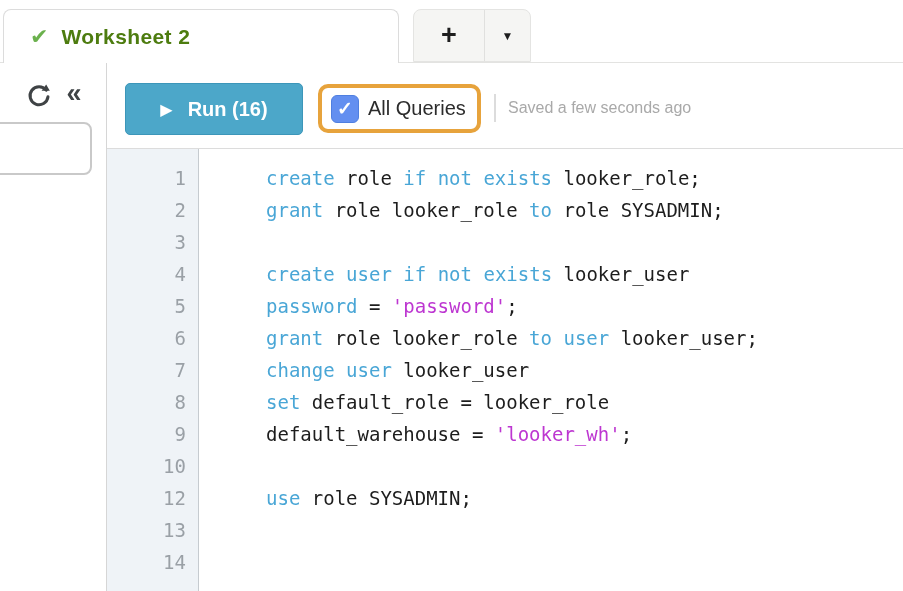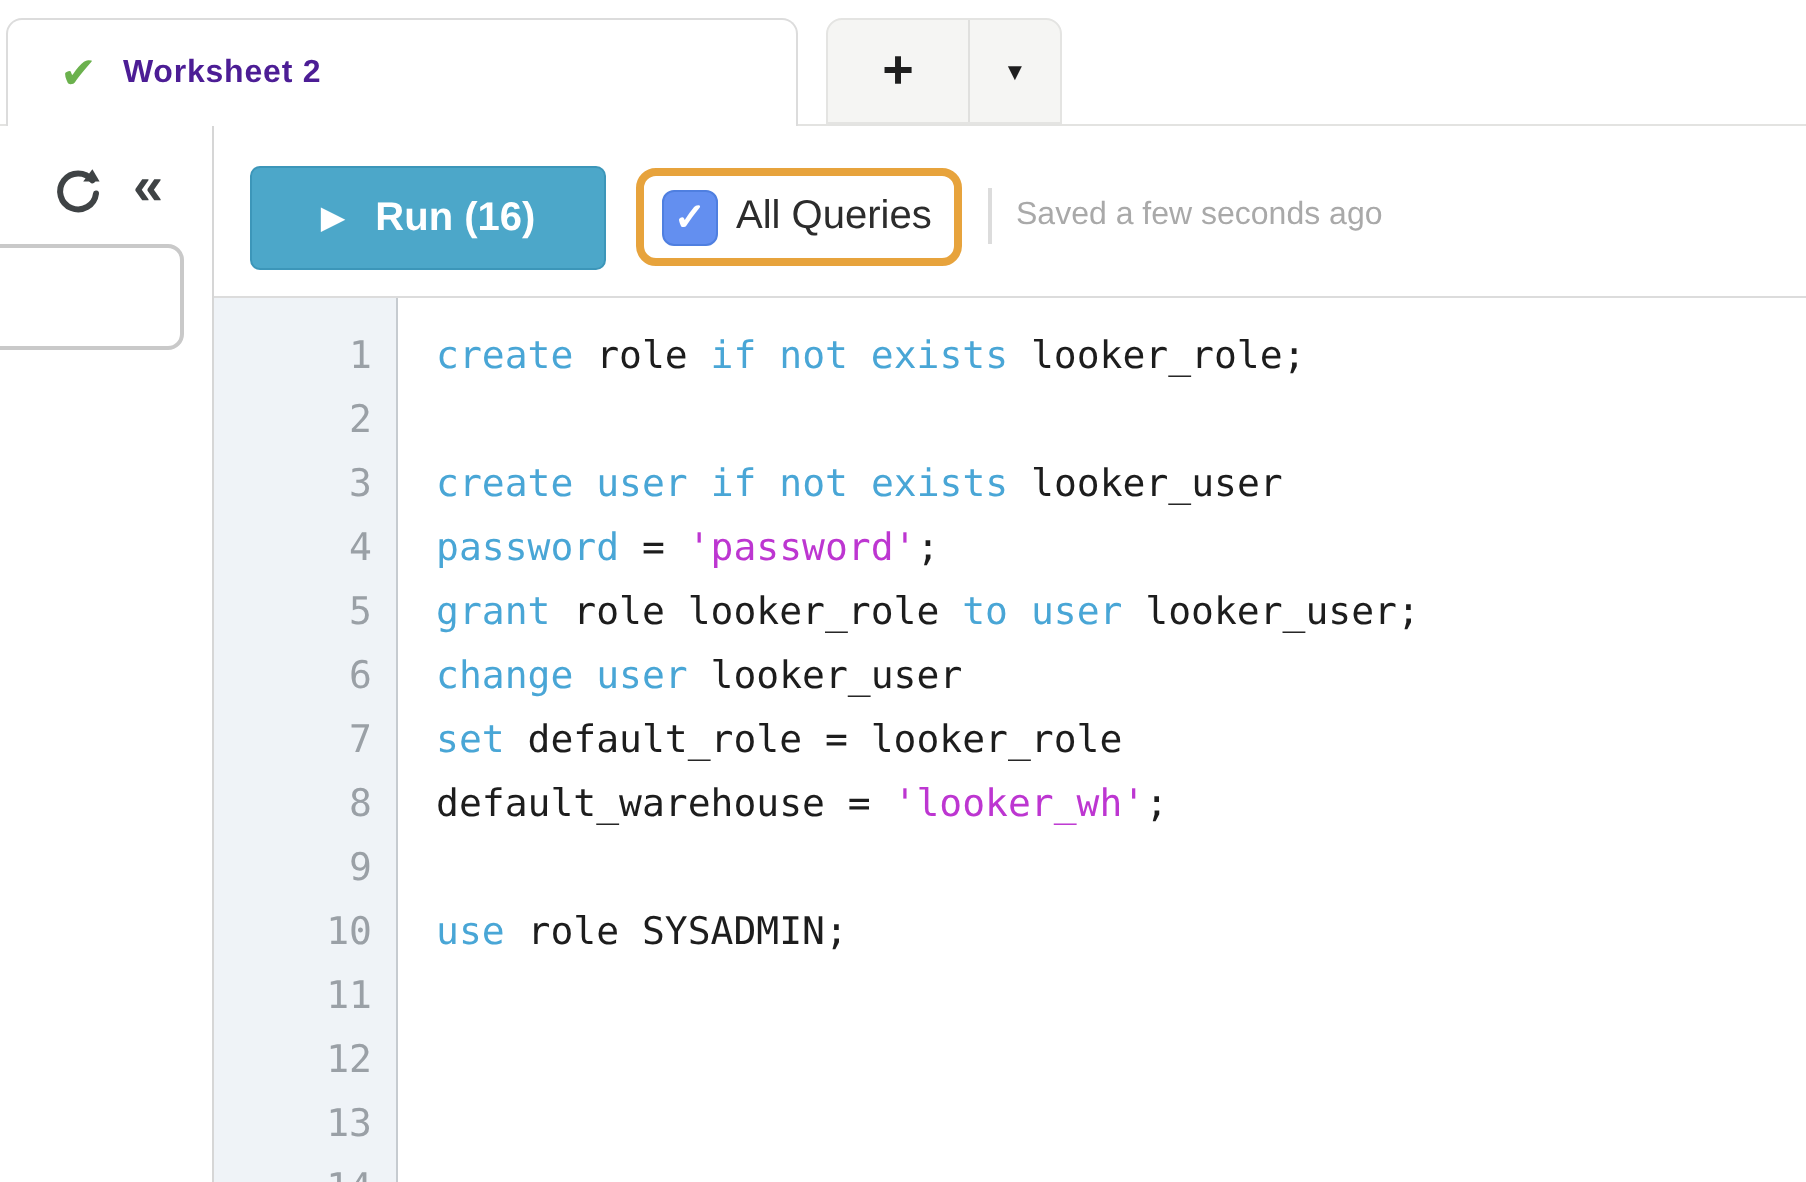--- a/index.html
+++ b/index.html
@@ -12,21 +12,21 @@
   
   .tabbar { position:absolute; left:0; top:0; width:100%; height:63px; background:#fff; }
   .tabbar-border { position:absolute; left:0; top:62px; width:100%; height:1px; background:#e3e3e1; z-index:1; }
   .tab-active {
     position:absolute; left:3px; top:9px; width:396px; height:54px; z-index:2;
     background:#fff; border:1px solid #dcdcdc; border-bottom:none;
     border-radius:8px 8px 0 0;
     display:flex; align-items:center; padding-left:26px; gap:13px;
   }
   .tab-check { color:var(--green); font-size:22px; line-height:1; }
-  .tab-label { font-size:16px; font-weight:bold; color:#4c1d95; letter-spacing:0.4px; }
+  .tab-label { font-size:21px; font-weight:bold; color:#4d7c0f; letter-spacing:0.4px; }
   .tab-group {
     position:absolute; left:413px; top:9px; width:118px; height:53px; z-index:0;
     background:#f5f5f3; border:1px solid #e4e4e2; border-radius:8px 8px 0 0;
     display:flex; align-items:stretch;
   }
   .tab-plus {
     flex:0 0 71px; display:flex; align-items:center; justify-content:center;
     font-size:27px; font-weight:600; color:#1e1e1e; border-right:1px solid #e0e0de;
     cursor:pointer;
   }
@@ -87,21 +87,21 @@
     flex:0 0 92px; background:#eff3f7; border-right:1px solid #c6cbd0;
     padding:13px 12px 0 0; text-align:right;
     font-family:"DejaVu Sans Mono", monospace; font-size:19px; line-height:32px;
     color:#9aa0a6;
   }
   .code-area {
     flex:1; padding:13px 0 0 19px;
     font-family:"DejaVu Sans Mono", monospace; font-size:19px; line-height:32px;
     color:#1d1d1d; cursor:text;
   }
-  .code-line { white-space:pre; min-height:32px; }
+  .code-line { white-space:pre; min-height:32px;margin-left:48px; }
   .line-num { height:32px; }
   .tok-kw  { color:var(--kw); }
   .tok-str { color:var(--str); }
   .tok-com { color:var(--com); }
   .tok-p   { color:#1d1d1d; }
 </style>
 </head>
 <body>
 
 <div class="app">
@@ -153,27 +153,27 @@
         <div class="line-num">1</div>
         <div class="line-num">2</div>
         <div class="line-num">3</div>
         <div class="line-num">4</div>
         <div class="line-num">5</div>
         <div class="line-num">6</div>
         <div class="line-num">7</div>
         <div class="line-num">8</div>
         <div class="line-num">9</div>
         <div class="line-num">10</div>
-        <div class="line-num">11</div>
         <div class="line-num">12</div>
         <div class="line-num">13</div>
         <div class="line-num">14</div>
       </div>
     <div class="code-area">
         <div class="code-line"><span class="tok-kw">create</span><span class="tok-p"> role </span><span class="tok-kw">if</span><span class="tok-p"> </span><span class="tok-kw">not</span><span class="tok-p"> </span><span class="tok-kw">exists</span><span class="tok-p"> looker_role;</span></div>
+        <div class="code-line"><span class="tok-kw">grant</span><span class="tok-p"> role looker_role </span><span class="tok-kw">to</span><span class="tok-p"> role SYSADMIN;</span></div>
         <div class="code-line"></div>
         <div class="code-line"><span class="tok-kw">create</span><span class="tok-p"> </span><span class="tok-kw">user</span><span class="tok-p"> </span><span class="tok-kw">if</span><span class="tok-p"> </span><span class="tok-kw">not</span><span class="tok-p"> </span><span class="tok-kw">exists</span><span class="tok-p"> looker_user</span></div>
         <div class="code-line"><span class="tok-kw">password</span><span class="tok-p"> = </span><span class="tok-str">'password'</span><span class="tok-p">;</span></div>
         <div class="code-line"><span class="tok-kw">grant</span><span class="tok-p"> role looker_role </span><span class="tok-kw">to</span><span class="tok-p"> </span><span class="tok-kw">user</span><span class="tok-p"> looker_user;</span></div>
         <div class="code-line"><span class="tok-kw">change</span><span class="tok-p"> </span><span class="tok-kw">user</span><span class="tok-p"> looker_user</span></div>
         <div class="code-line"><span class="tok-kw">set</span><span class="tok-p"> default_role = looker_role</span></div>
         <div class="code-line"><span class="tok-p">default_warehouse = </span><span class="tok-str">'looker_wh'</span><span class="tok-p">;</span></div>
         <div class="code-line"></div>
         <div class="code-line"><span class="tok-kw">use</span><span class="tok-p"> role SYSADMIN;</span></div>
         <div class="code-line"></div>

